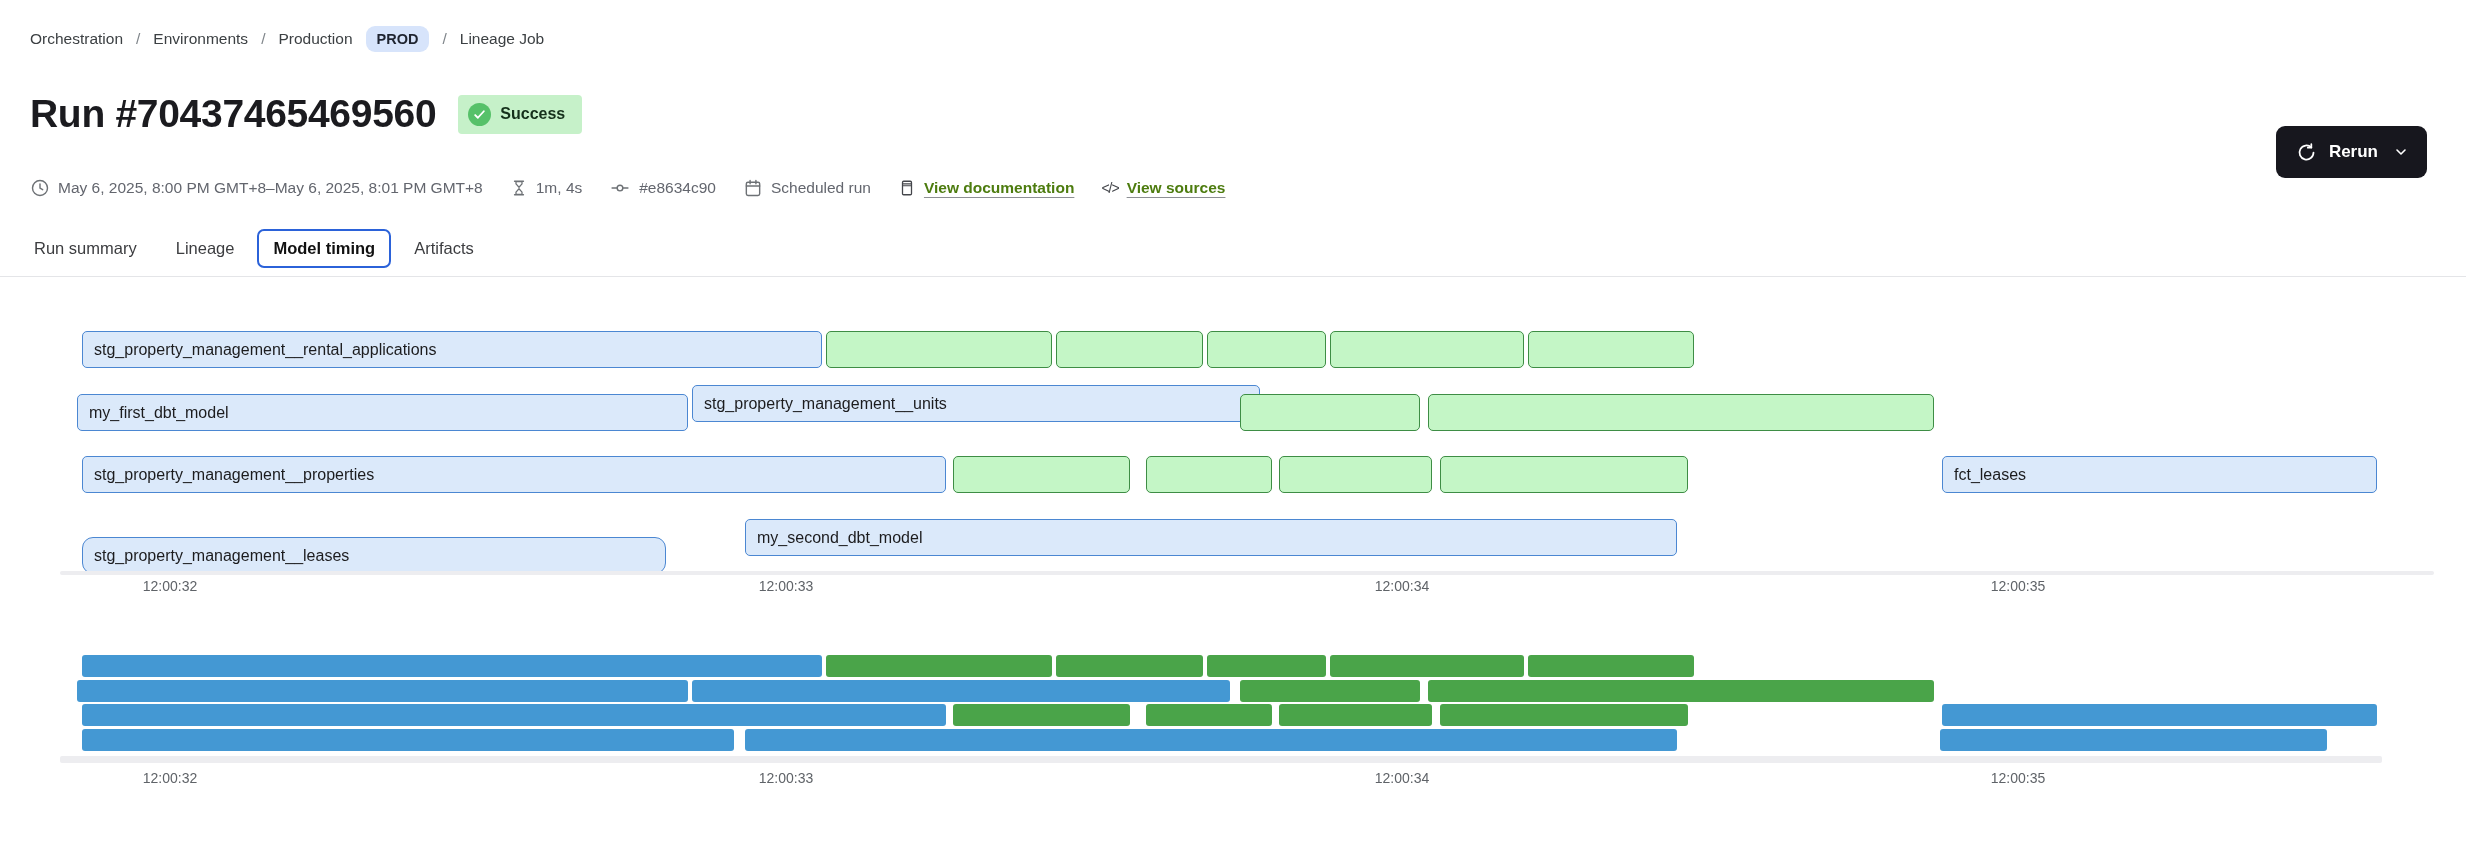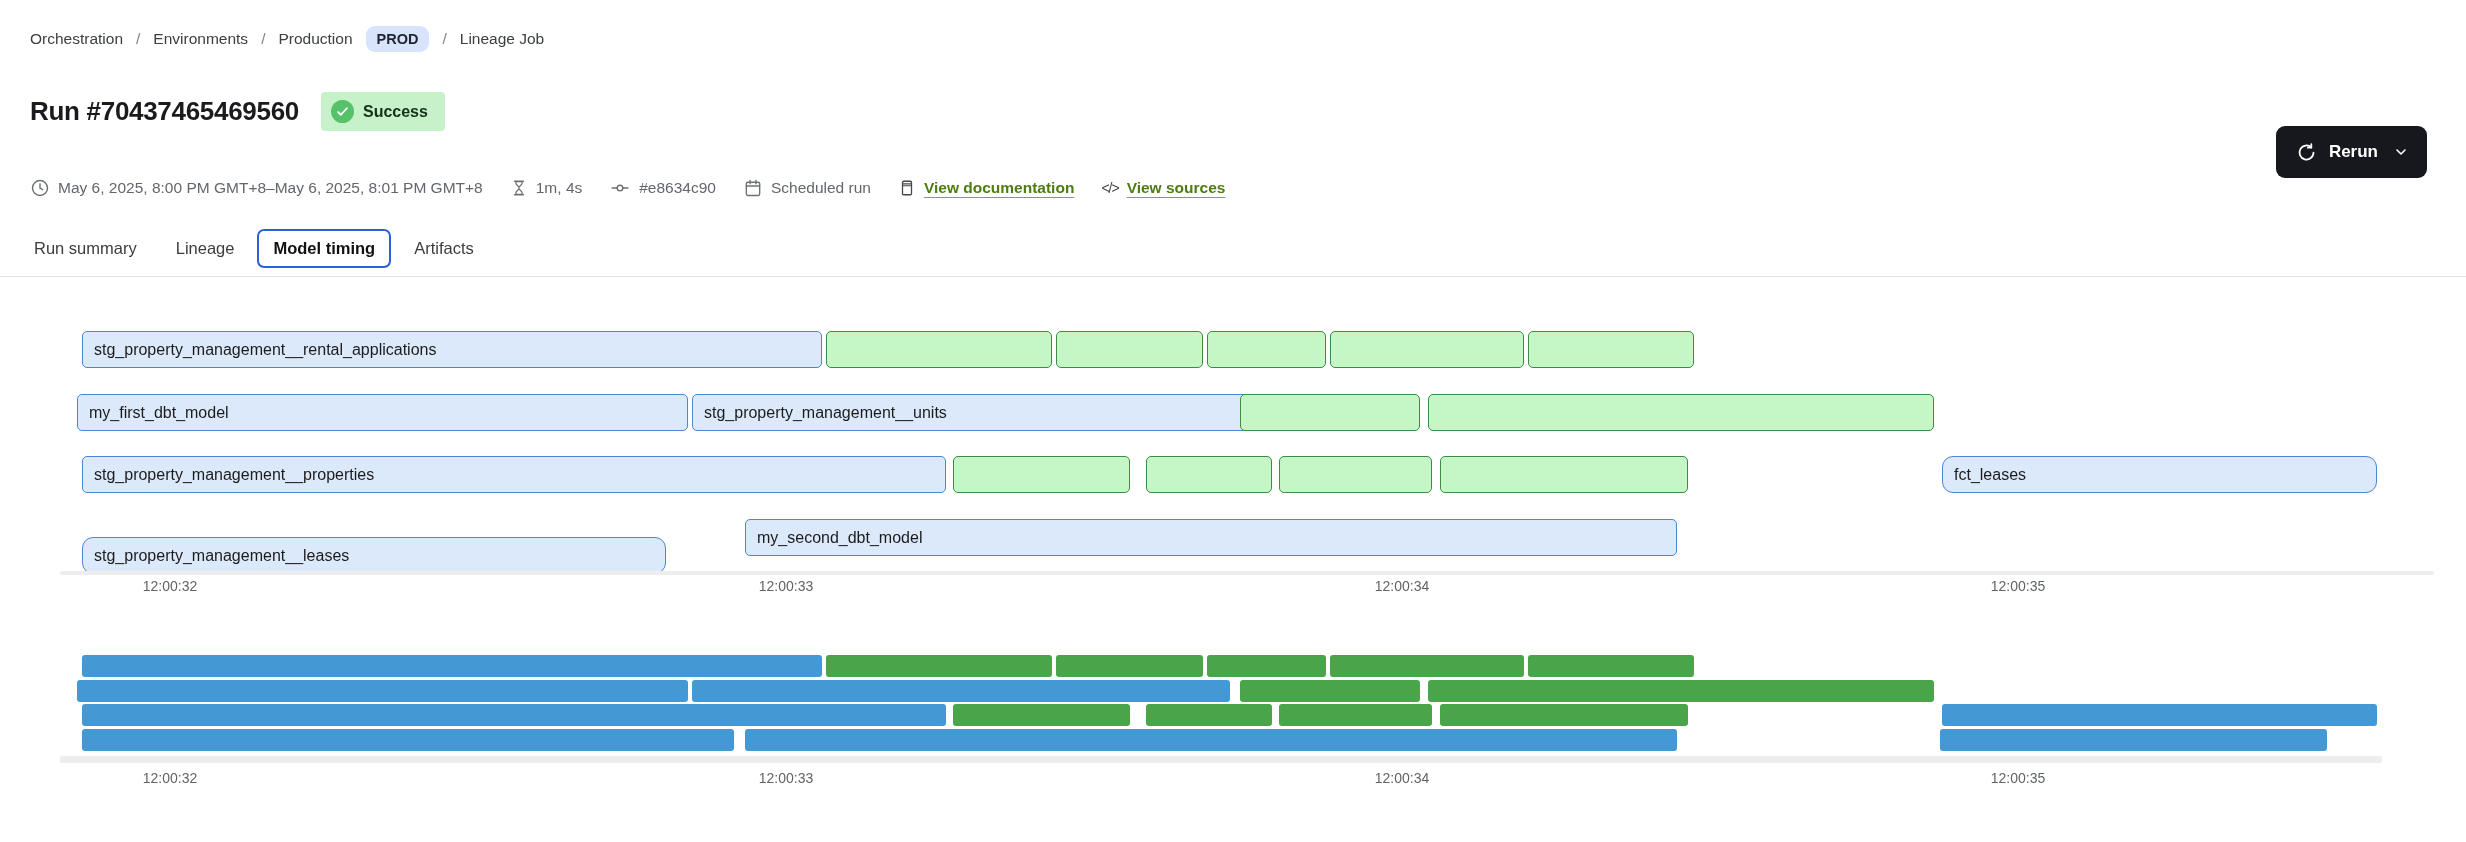--- a/index.html
+++ b/index.html
@@ -7,21 +7,21 @@
     width:2466px;height:842px;position:relative;overflow:hidden;
     font-family:"Liberation Sans", sans-serif;color:#202124;
   }
   
   .breadcrumb{position:absolute;left:30px;top:26px;display:flex;align-items:center;gap:13px;font-size:15.5px;color:#3c4043;}
   .crumb{cursor:pointer;}
   .crumb-sep{color:#80868b;}
   .env-badge{background:var(--env-badge-bg);color:#1f2430;font-weight:700;font-size:14.5px;padding:5px 11px;border-radius:9px;}
   
   .title-row{position:absolute;left:30px;top:92px;display:flex;align-items:center;gap:22px;}
-  .page-title{font-size:26px;font-weight:700;color:#1b1b1f;letter-spacing:-0.3px;}
+  .page-title{font-size:39px;font-weight:700;color:#1b1b1f;letter-spacing:-0.3px;}
   .status-badge{display:flex;align-items:center;gap:9px;background:var(--status-bg);border-radius:4px;padding:8px 17px 8px 10px;font-size:16px;font-weight:600;color:#15301b;}
   .check-circle{width:23px;height:23px;border-radius:50%;background:var(--status-check);display:flex;align-items:center;justify-content:center;}
   .rerun-btn{position:absolute;right:39px;top:126px;height:52px;background:var(--rerun-bg);border-radius:9px;display:flex;align-items:center;gap:12px;padding:0 18px 0 20px;color:#fff;font-size:17px;font-weight:700;cursor:pointer;}
   
   .meta-row{position:absolute;left:30px;top:178px;display:flex;align-items:center;gap:27px;font-size:15.5px;color:#63666e;}
   .meta-item{display:flex;align-items:center;gap:8px;white-space:nowrap;}
   .meta-link{color:#4d7c0f;font-weight:700;text-decoration:underline;text-decoration-color:#8d8f94;text-underline-offset:4px;cursor:pointer;}
   .meta-item svg{flex:0 0 auto;}
   .code-glyph{font-size:14px;color:#44464b;letter-spacing:-1px;font-weight:400;}
   
@@ -137,33 +137,33 @@
       <span class="bar-label">stg_property_management__rental_applications</span>
     </div>
     <div class="bar main green" style="left: 826px; top: 331px; width: 226px; height: 37px;"></div>
     <div class="bar main green" style="left: 1056px; top: 331px; width: 147px; height: 37px;"></div>
     <div class="bar main green" style="left: 1207px; top: 331px; width: 119px; height: 37px;"></div>
     <div class="bar main green" style="left: 1330px; top: 331px; width: 194px; height: 37px;"></div>
     <div class="bar main green" style="left: 1528px; top: 331px; width: 166px; height: 37px;"></div>
     <div class="bar main blue" style="left: 77px; top: 394px; width: 611px; height: 37px;">
       <span class="bar-label">my_first_dbt_model</span>
     </div>
-    <div class="bar main blue" style="left: 692px; top: 394px; width: 568px; height: 37px;">
+    <div class="bar main blue" style="left: 692px; top: 385px; width: 568px; height: 37px;">
       <span class="bar-label">stg_property_management__units</span>
     </div>
     <div class="bar main green" style="left: 1240px; top: 394px; width: 180px; height: 37px;"></div>
     <div class="bar main green" style="left: 1428px; top: 394px; width: 506px; height: 37px;"></div>
     <div class="bar main blue" style="left: 82px; top: 456px; width: 864px; height: 37px;">
       <span class="bar-label">stg_property_management__properties</span>
     </div>
     <div class="bar main green" style="left: 953px; top: 456px; width: 177px; height: 37px;"></div>
     <div class="bar main green" style="left: 1146px; top: 456px; width: 126px; height: 37px;"></div>
     <div class="bar main green" style="left: 1279px; top: 456px; width: 153px; height: 37px;"></div>
     <div class="bar main green" style="left: 1440px; top: 456px; width: 248px; height: 37px;"></div>
-    <div class="bar main blue" style="left: 1942px; top: 456px; width: 435px; height: 37px; border-radius: 11px;">
+    <div class="bar main blue" style="left: 1942px; top: 456px; width: 435px; height: 37px;">
       <span class="bar-label">fct_leases</span>
     </div>
     <div class="bar main blue" style="left: 82px; top: 537px; width: 584px; height: 37px; border-radius: 11px;">
       <span class="bar-label">stg_property_management__leases</span>
     </div>
     <div class="bar main blue" style="left: 745px; top: 519px; width: 932px; height: 37px;">
       <span class="bar-label">my_second_dbt_model</span>
     </div>
     <div class="axis-strip" style="left: 60px; top: 571px; width: 2374px; height: 4px;"></div>
     <div class="axis-tick" style="left: 170px; top: 578px;">12:00:32</div>

